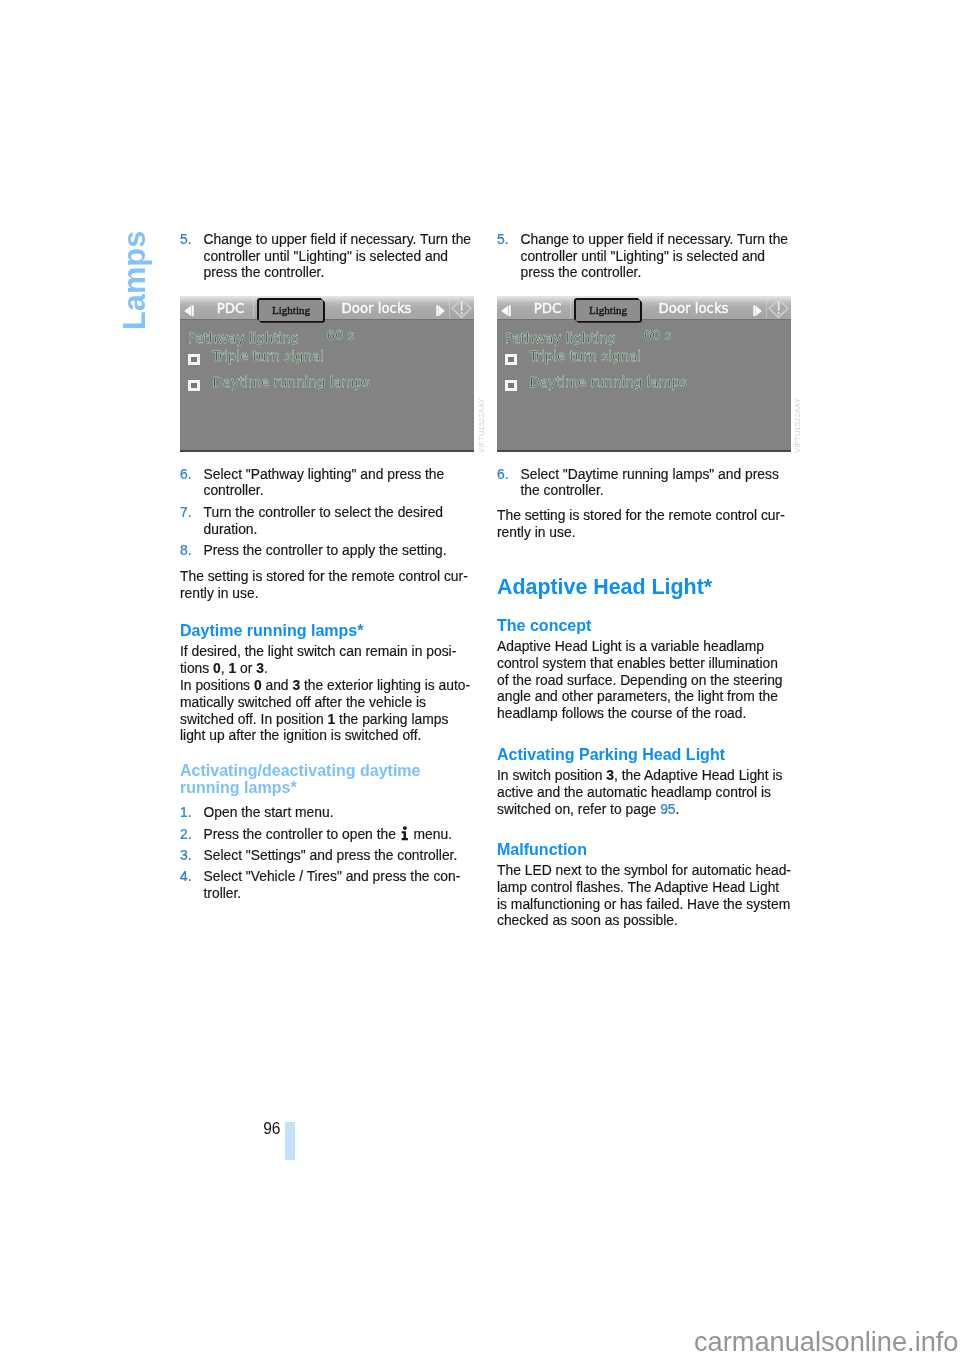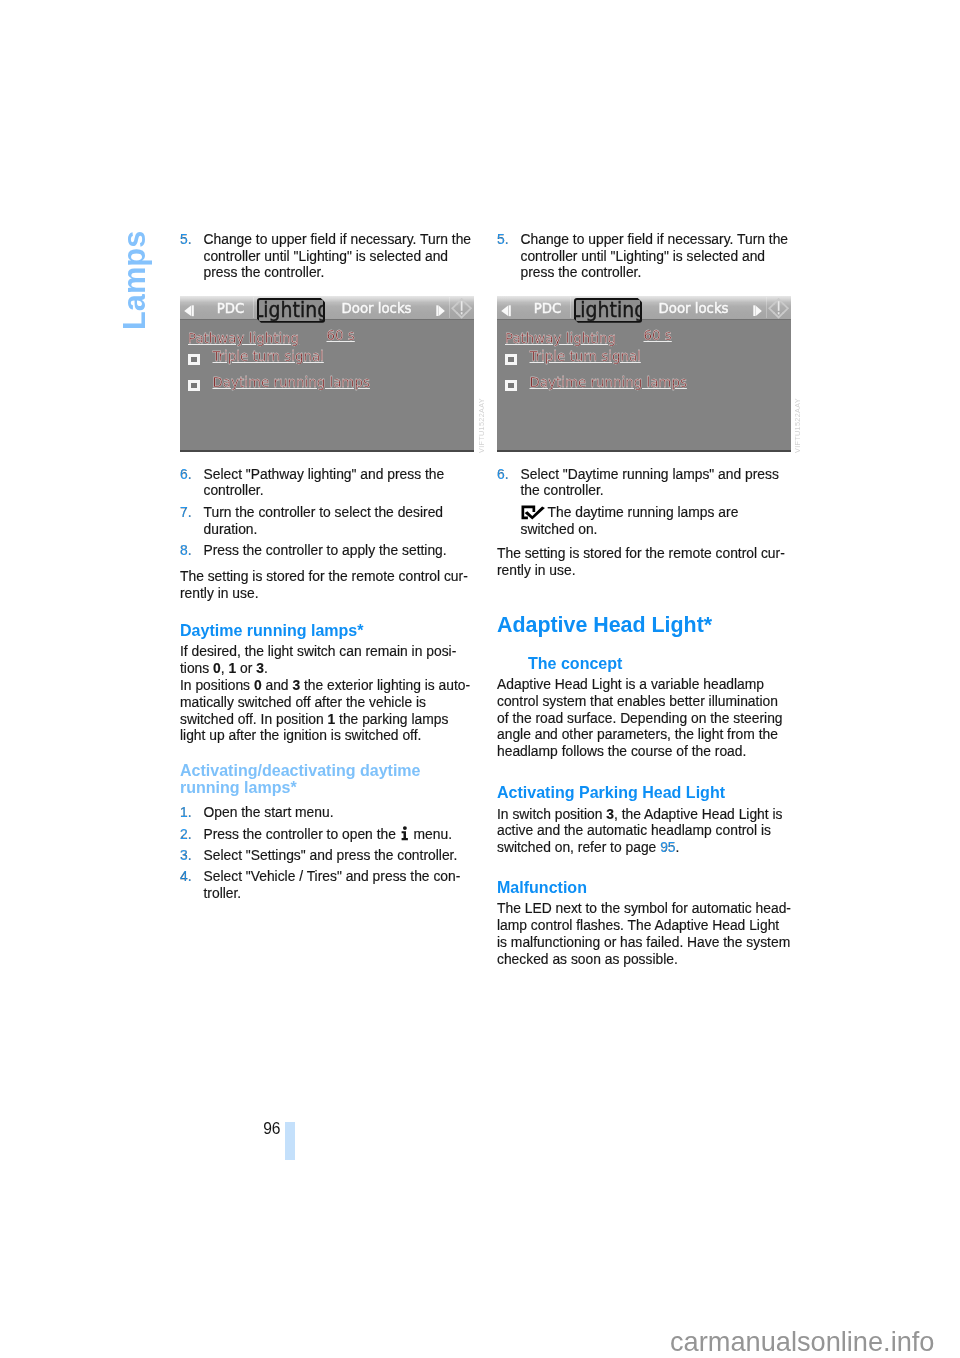--- a/index.html
+++ b/index.html
@@ -43,25 +43,25 @@
      font-family:"DejaVu Sans Condensed","DejaVu Sans",sans-serif;
      filter:blur(0.52px) contrast(0.93) brightness(1.01);}
   .idrive .bar{position:absolute;left:0;top:0;width:294px;height:23px;
      background:linear-gradient(180deg,#ededed 0%,#d9d9d9 13%,#bfbfbf 28%,#b0b0b0 45%,#a9a9a9 70%,#a6a6a6 100%);}
   .idrive .barline{position:absolute;left:0;top:23px;width:294px;height:1px;background:#6f6f6f;}
   .idrive .body{position:absolute;left:0;top:24px;width:294px;height:130px;background:#828282;}
   .idrive .bot{position:absolute;left:0;top:154px;width:294px;height:2px;background:#434343;}
   .idrive .lbl{position:absolute;color:#fff;font-weight:normal;font-size:14.8px;white-space:nowrap;
      -webkit-text-stroke:0.42px #ffffff;}
   .idrive .tabsel{position:absolute;background:#8e8e8e;border:2.6px solid #0a0a0a;
-     border-radius:3px;color:#101010;font-weight:normal;font-size:21px;
+     border-radius:3px;color:#101010;font-weight:normal;font-size:11px;
      -webkit-text-stroke:0.4px #101010;
      display:flex;align-items:center;justify-content:center;line-height:1;
-     clip-path:polygon(0 0, calc(100% - 4.5px) 0, 100% 4.5px, 100% 100%, 4px 100%, 0 calc(100% - 4px));}
-  .idrive .row{position:absolute;color:#7f1d1d;font-size:14.9px;font-weight:normal;white-space:nowrap;text-decoration:underline;
+     clip-path:polygon(0 0, calc(100% - 4.5px) 0, 100% 4.5px, 100% 100%, 4px 100%, 0 calc(100% - 4px));font-family:Liberation Serif, serif;}
+  .idrive .row{position:absolute;color:#14532d;font-size:14.9px;font-weight:normal;white-space:nowrap;
      -webkit-text-stroke:0.35px #f2f2f2;}
   .idrive .chk{position:absolute;width:6px;height:5px;border:3.2px solid #fcfcfc;background:#767676;}
   .idrive .divv{position:absolute;width:1px;background:rgba(255,255,255,.28);}
   .idrive .icn{position:absolute;}
   .code{position:absolute;color:#d2d2d2;font-size:7.3px;letter-spacing:.3px;line-height:8.2px;
      font-family:"Liberation Sans",sans-serif;white-space:nowrap;
      transform-origin:0 0;transform:rotate(-90deg);}
 
   
   .pagenum{position:absolute;font-size:15.6px;color:#161616;}
@@ -122,31 +122,25 @@
   <div class="col colR">
     <div class="step first">
       <span class="num">5.</span><span>Change to upper field if necessary. Turn the controller until "Lighting" is selected and press the controller.</span>
     </div>
 
     <div style="height:180px;"></div>
 
     <div class="step">
       <span class="num">6.</span><span>Select "Daytime running lamps" and press the controller.</span>
     </div>
-    <div class="sub">
-      <svg class="chkicon" width="25" height="15" viewBox="0 0 25 15">
-        <path d="M0.5 0.6 H14.2 V7.0 H11.5 V3.3 H3.2 V11.6 H6.9 V14.3 H0.5 Z" fill="#000"></path>
-        <path d="M3.6 8.0 L6.4 6.3 L11.3 11.1 L21.1 1.4 L23.9 3.1 L11.3 14.6 Z" fill="#000"></path>
-      </svg><span>The daytime running lamps are switched on.</span>
-    </div>
     <p class="p sp9">The setting is stored for the remote control cur­rently in use.</p>
 
     <h1 class="h-major" style="margin-top:34.2px;">Adaptive Head Light*</h1>
 
-    <h2 class="h-sec" style="margin-top:17.7px;margin-left:31px;">The concept</h2>
+    <h2 class="h-sec" style="margin-top:17.7px;">The concept</h2>
 
     <p class="p sp4">Adaptive Head Light is a variable headlamp control system that enables better illumination of the road surface. Depending on the steering angle and other parameters, the light from the headlamp follows the course of the road.</p>
 
     <h2 class="h-sec" style="margin-top:24.2px;">Activating Parking Head Light</h2>
 
     <p class="p sp4"><span>In switch position </span><b>3</b><span>, the Adaptive Head Light is active and the automatic headlamp control is switched on, refer to page </span><span class="link">95</span><span>.</span></p>
 
 
     <h2 class="h-sec" style="margin-top:23px;">Malfunction</h2>
 
@@ -221,14 +215,14 @@
     <div class="row" style="left:146.5px;top:29.8px;">60 s</div>
     <div class="chk" style="left:7.9px;top:57.5px;"></div>
     <div class="row" style="left:32.5px;top:51.2px;">Triple turn signal</div>
     <div class="chk" style="left:7.9px;top:83.5px;"></div>
     <div class="row" style="left:32.5px;top:77.2px;">Daytime running lamps</div>
   </div>
   <div class="code" style="left:793.8px;top:452.5px;">VIFTU1522AAY</div>
 
   <div class="pagenum" style="left:263.2px;top:1119.6px;">96</div>
   <div class="pagebar" style="left:285.3px;top:1121.9px;width:9.8px;height:37.7px;"></div>
-  <div class="watermark" style="left:670px;top:1328.2px;">carmanualsonline.info</div>
+  <div class="watermark" style="left:694px;top:1328.2px;">carmanualsonline.info</div>
 </div>
 
 </body></html>

